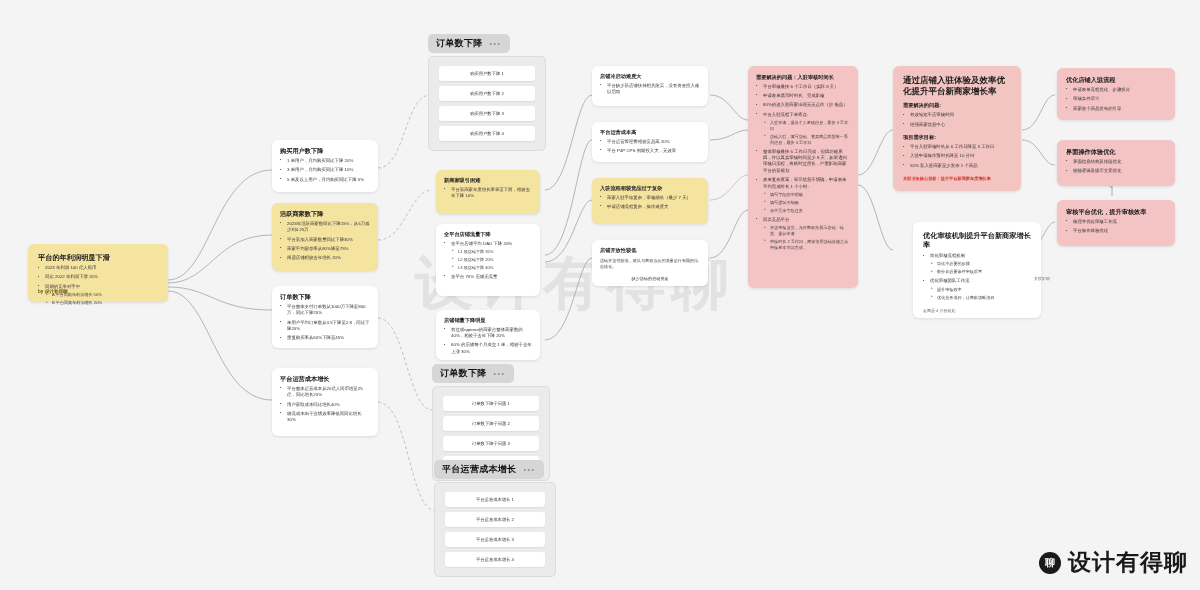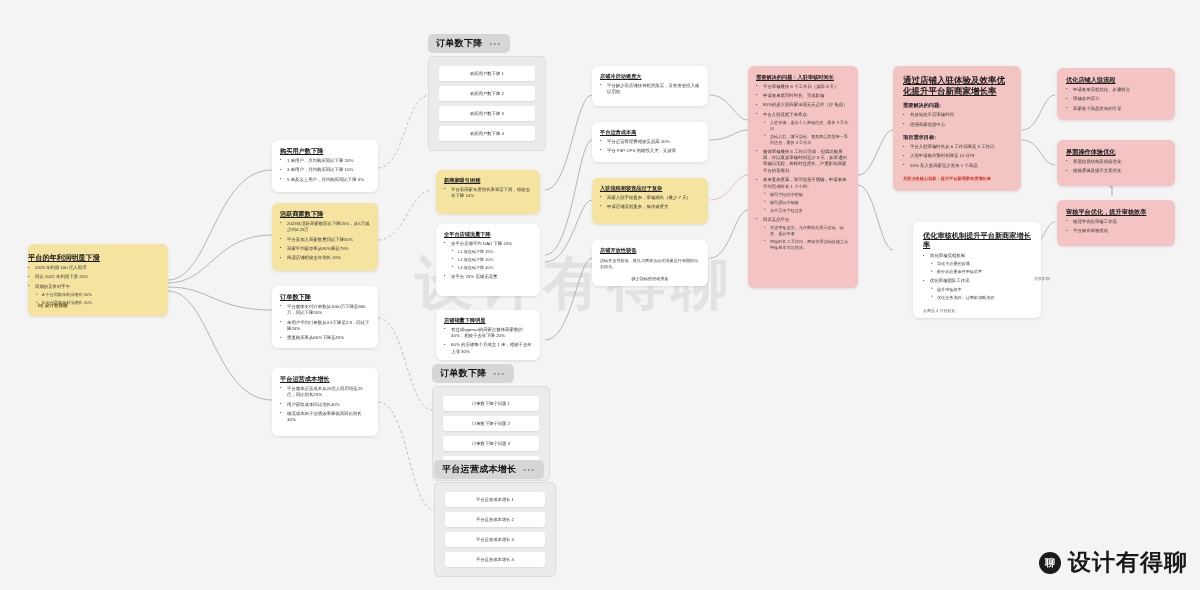--- a/index.html
+++ b/index.html
@@ -12,21 +12,21 @@
   #canvas { position: relative; width: 1200px; height: 590px; background: #f4f4f4; }
 
   svg.links { position: absolute; inset: 0; width: 1200px; height: 590px; pointer-events: none; }
 
   .node { position: absolute; border-radius: 6px; box-shadow: 0 1px 3px rgba(0,0,0,.10); }
   .node.white { background: #ffffff; }
   .node.yellow { background: #f5e3a0; }
   .node.pink { background: #f4c3c3; }
   .node.pink-soft { background: #f3c5c2; }
 
-  .node .title { font-weight: bold; color: #1a1a1a; line-height: 1.25; text-decoration: underline; }
+  .node .title { font-weight: bold; color: #1a1a1a; line-height: 1.25; }
   .node .t-xl { font-size: 8.5px; }
   .node .t-lg { font-size: 7.2px; }
   .node .t-md { font-size: 6.2px; }
   .node .t-sm { font-size: 5.2px; }
 
   .node ul { list-style: none; }
   .node li { position: relative; color: #333; line-height: 1.45; }
   .lvl1 > li { padding-left: 7px; font-size: 4.4px; margin-top: 3px; }
   .lvl1 > li::before { content: "▪"; position: absolute; left: 0; top: -0.5px; font-size: 4px; color: #555; }
   .lvl2 > li { padding-left: 7px; font-size: 4.1px; margin-top: 2px; color: #444; }
@@ -120,21 +120,21 @@
     <g fill="none" stroke="#888" stroke-width="0.7">
       <path d="M1112 196 L 1112 186" marker-end="url(#arrowUp)"></path>
     </g>
     <defs>
       <marker id="arrowUp" markerWidth="5" markerHeight="5" refX="2.5" refY="4" orient="auto">
         <path d="M0,4 L2.5,0 L5,4" fill="none" stroke="#888" stroke-width="0.8"></path>
       </marker>
     </defs>
   </svg>
 
-  <div class="node yellow" style="left:28px; top:244px; width:140px; height:72px; padding:9px 0;">
+  <div class="node yellow" style="left:28px; top:244px; width:140px; height:58px; padding:9px 10px;">
     <div class="title t-lg">平台的年利润明显下滑</div>
     <ul class="lvl1">
       <li>2023 年利润 100 亿人民币</li>
       <li>同比 2022 年利润下滑 20%</li>
       <li>同期的竞争对手中<ul class="lvl2" style="margin-top:2px;">
           <li>A 平台同期年利润增长 50%</li>
           <li>B 平台同期年利润增长 20%</li>
         </ul></li>
     </ul>
     <div class="byline" style="position:absolute; left:10px; bottom:8px;">by 设计有得聊</div>

